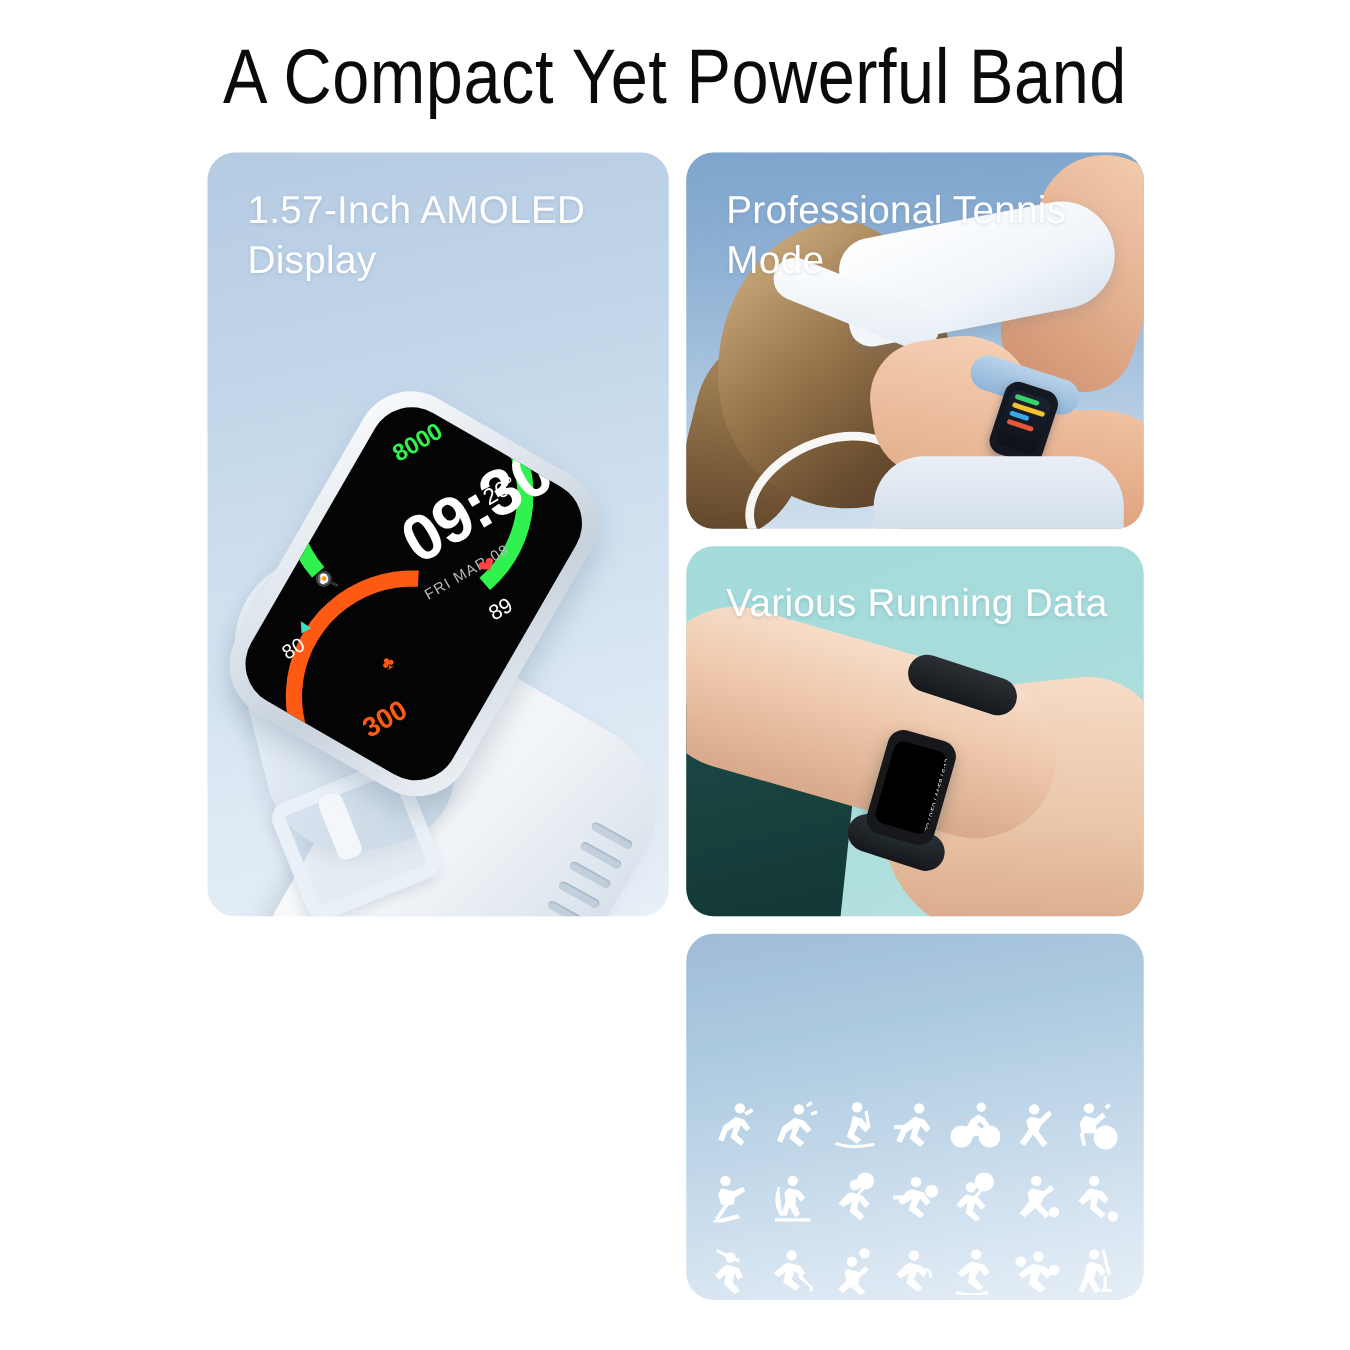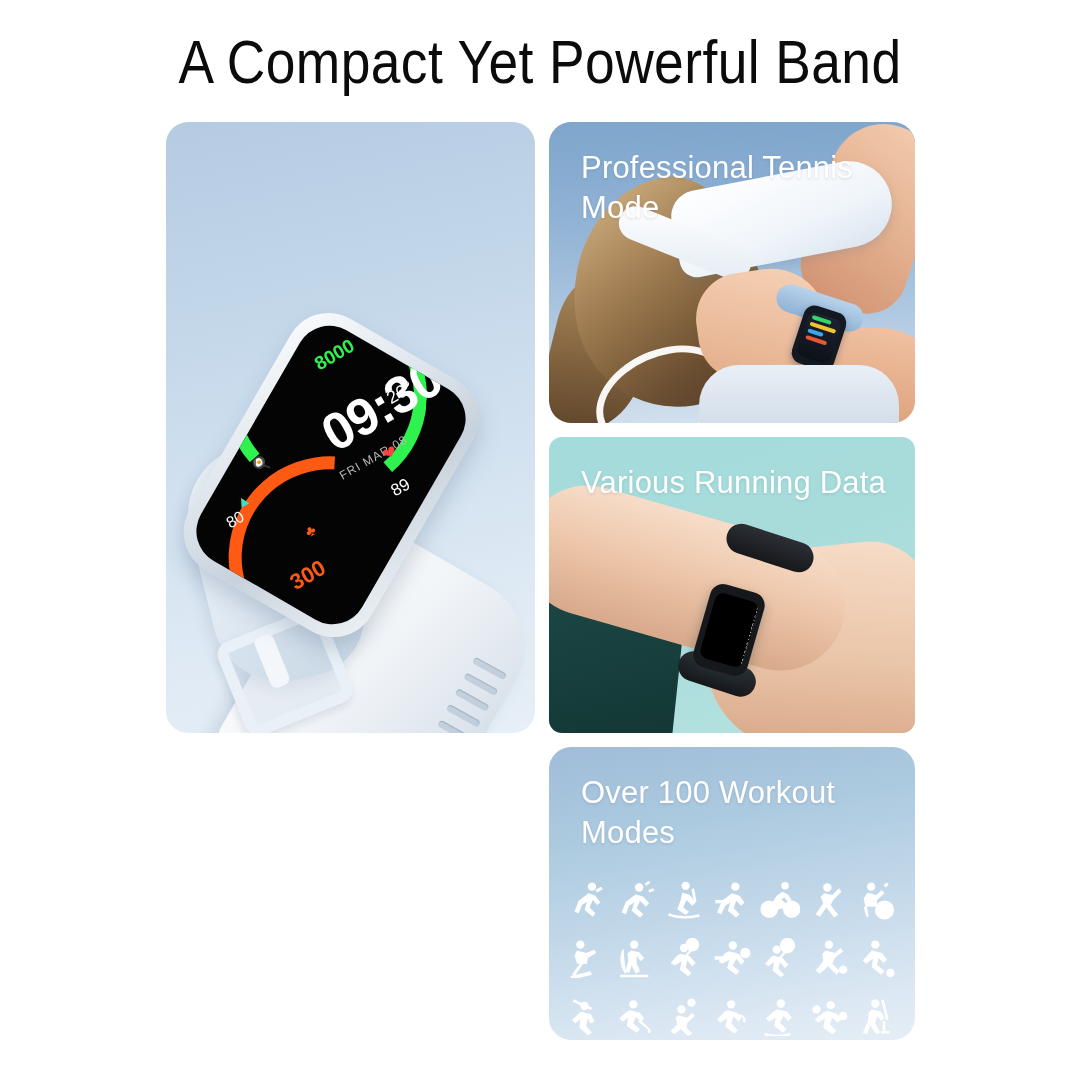--- a/index.html
+++ b/index.html
@@ -265,21 +265,20 @@
     position: absolute; left: 150px; bottom: -12px; width: 200px; height: 70px;
     background: linear-gradient(180deg, #e9eff6, #cfdbe8);
     border-radius: 40px 40px 0 0;
   }
 
   
   #card-running {
     left: 383px; top: 315px;
     width: 366px; height: 296px;
     background: linear-gradient(160deg, #a4dbdb 0%, #a8dcdb 45%, #b6e2e0 100%);
-    border-radius: 13px;
   }
   .run-shirt {
     position: absolute; left: -10px; bottom: -10px; width: 142px; height: 190px;
     background: linear-gradient(160deg, #1e4b48, #123634);
     border-radius: 26px 50px 0 0; transform: rotate(6deg);
   }
   .run-forearm {
     position: absolute; left: -30px; top: 76px; width: 330px; height: 130px;
     background: linear-gradient(180deg, #f6ddc9 0%, #eec7ab 45%, #d8a98a 100%);
     border-radius: 70px; transform: rotate(16deg);
@@ -391,20 +390,21 @@
           <div class="wf-hr-icon">❤</div>
           <div class="wf-hr">89</div>
           <div class="wf-cal-icon">♣</div>
           <div class="wf-cal">300</div>
           <div class="wf-batt-icon">▲</div>
           <div class="wf-batt">80</div>
           <div class="wf-egg">🍳</div>
         </div>
       </div>
     </div>
+    <div class="card-label">1.57-Inch AMOLED Display</div>
   </div>
 
   <div class="card" id="card-tennis">
     <div class="sky-wash"></div>
     <div class="ten-arm-r"></div>
     <div class="ten-pony"></div>
     <div class="ten-hair"></div>
     <div class="ten-visor"></div>
     <div class="ten-visor-band"></div>
     <div class="ten-racket-head"></div>
@@ -556,16 +556,15 @@
           <circle cx="41" cy="24" r="5"></circle>
         </svg>
       <svg viewBox="0 0 48 48">
           <circle cx="22" cy="9" r="5"></circle>
           <path d="M18 16 L29 19 L33 26 L29 30 L24 24 L22 33 L28 44 L23 46 L16 35 L12 46 L7 44 L13 30 L14 20z"></path>
           <path d="M32 4 L38 28 l-3 1 L29 5z"></path>
           <path d="M34 30 v12 h-3 v-12z M29 42 h10 v3 H29z"></path>
         </svg>
 
     </div>
-    <div class="card-label">Over 100 Workout Modes</div>
   </div>
 
 </div>
 
 </body></html>

